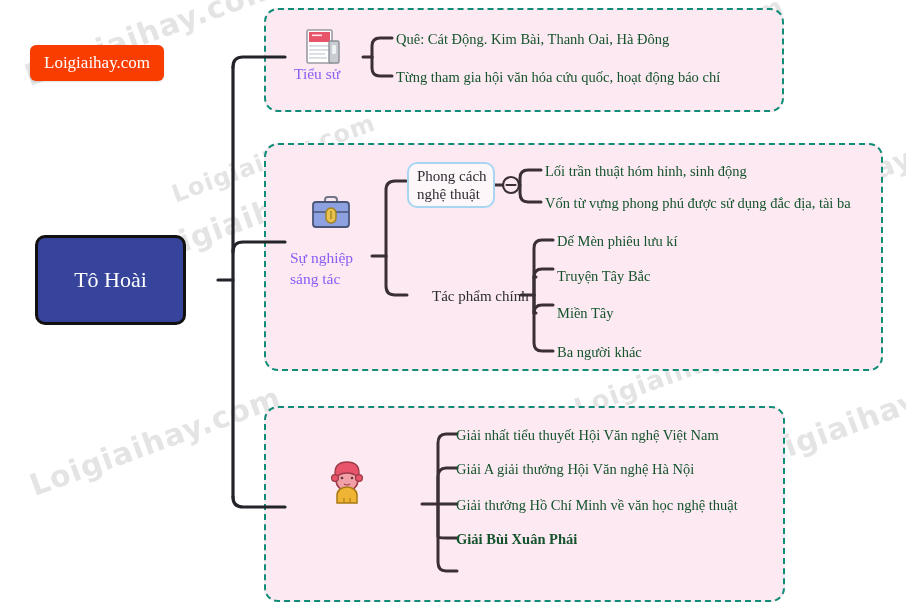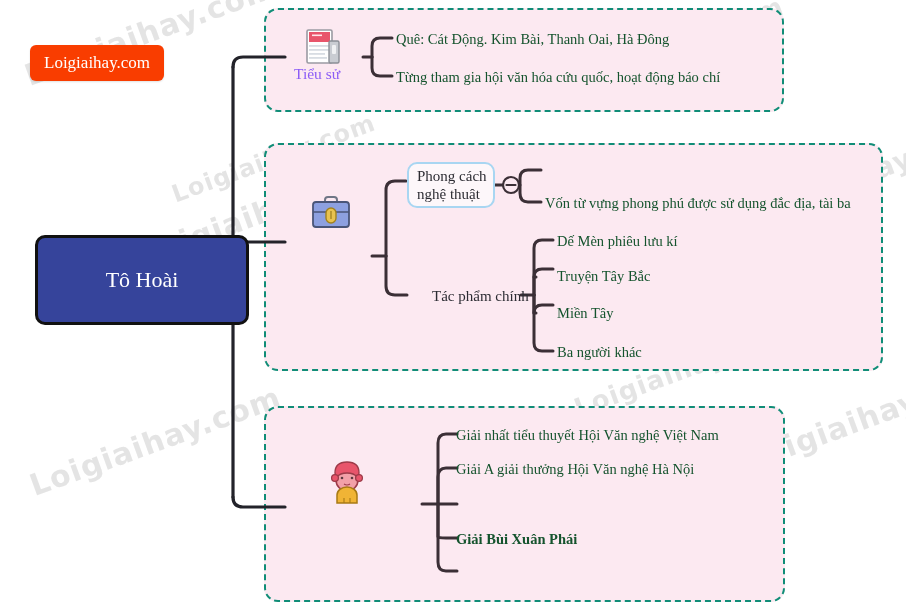--- a/index.html
+++ b/index.html
@@ -36,21 +36,21 @@
     font-size:17px;
     font-family:"Liberation Serif","DejaVu Serif",serif;
     line-height:1;
     box-shadow:0 1px 2px rgba(0,0,0,.12);
     z-index:40;
   }
 
   
   #root-node{
     position:absolute;left:35px;top:235px;
-    width:214px;height:90px;
+    width:151px;height:90px;
     background:#36449b;
     border:3px solid #111111;
     border-radius:10px;
     box-sizing:border-box;
     display:flex;flex-direction:column;
     align-items:center;justify-content:center;
     color:#ffffff;
     font-size:22px;
     line-height:1.30;
     z-index:30;
@@ -212,26 +212,31 @@
 
   <div class="branch-icon" style="left:310px;top:194px;">
     <svg width="42" height="38" viewBox="0 0 42 38">
       <path d="M15 8 V6 a3 3 0 0 1 3-3 h6 a3 3 0 0 1 3 3 v2" fill="none" stroke="#6f7686" stroke-width="2"></path>
       <rect x="3" y="8" width="36" height="25" rx="3" fill="#8da0e0" stroke="#4a5578" stroke-width="1.8"></rect>
       <path d="M3 18 h36" stroke="#4a5578" stroke-width="1.5"></path>
       <rect x="16" y="14" width="10" height="15" rx="5" fill="#e8c24f" stroke="#a1821f" stroke-width="1.4"></rect>
       <path d="M21 17 v8" stroke="#a1821f" stroke-width="1.3"></path>
     </svg>
   </div>
+  <div class="branch-label" style="left:290px;top:248px;">
+    <div>Sự nghiệp</div>
+    <div>sáng tác</div>
+  </div>
 
   <div id="box-style">
     <div>Phong cách</div>
     <div>nghệ thuật</div>
   </div>
 
+  <div class="leaf" style="left:545px;top:163px;">Lối trần thuật hóm hỉnh, sinh động</div>
   <div class="leaf" style="left:545px;top:195px;">Vốn từ vựng phong phú được sử dụng đắc địa, tài ba</div>
 
   <div class="subnode" style="left:411px;top:287px;">Tác phẩm chính</div>
 
   <div class="leaf" style="left:557px;top:233px;">Dế Mèn phiêu lưu kí</div>
   <div class="leaf" style="left:557px;top:268px;">Truyện Tây Bắc</div>
   <div class="leaf" style="left:557px;top:305px;">Miền Tây</div>
   <div class="leaf" style="left:557px;top:344px;">Ba người khác</div>
 
   <div class="branch-icon" style="left:326px;top:459px;">
@@ -243,20 +248,21 @@
       <circle cx="16" cy="19" r="1.3" fill="#5b3a3f"></circle>
       <circle cx="26" cy="19" r="1.3" fill="#5b3a3f"></circle>
       <path d="M18 25 q3 2 6 0" stroke="#9d3b49" stroke-width="1.2" fill="none"></path>
       <path d="M11 44 v-8 a10 8 0 0 1 20 0 v8 z" fill="#f0b435" stroke="#a87a14" stroke-width="1.5"></path>
       <path d="M18 44 v-5 M24 44 v-5" stroke="#a87a14" stroke-width="1.1"></path>
     </svg>
   </div>
 
   <div class="leaf" style="left:456px;top:427px;">Giải nhất tiểu thuyết Hội Văn nghệ Việt Nam</div>
   <div class="leaf" style="left:456px;top:461px;">Giải A giải thưởng Hội Văn nghệ Hà Nội</div>
+  <div class="leaf" style="left:456px;top:497px;">Giải thưởng Hồ Chí Minh về văn học nghệ thuật</div>
   <div class="leaf" style="left:456px;top:531px;font-weight:bold;">Giải Bùi Xuân Phái</div>
 
   <div id="root-node">
     <div>Tô Hoài</div>
   </div>
 
   <div id="logo">Loigiaihay.com</div>
 
 </div>
 

